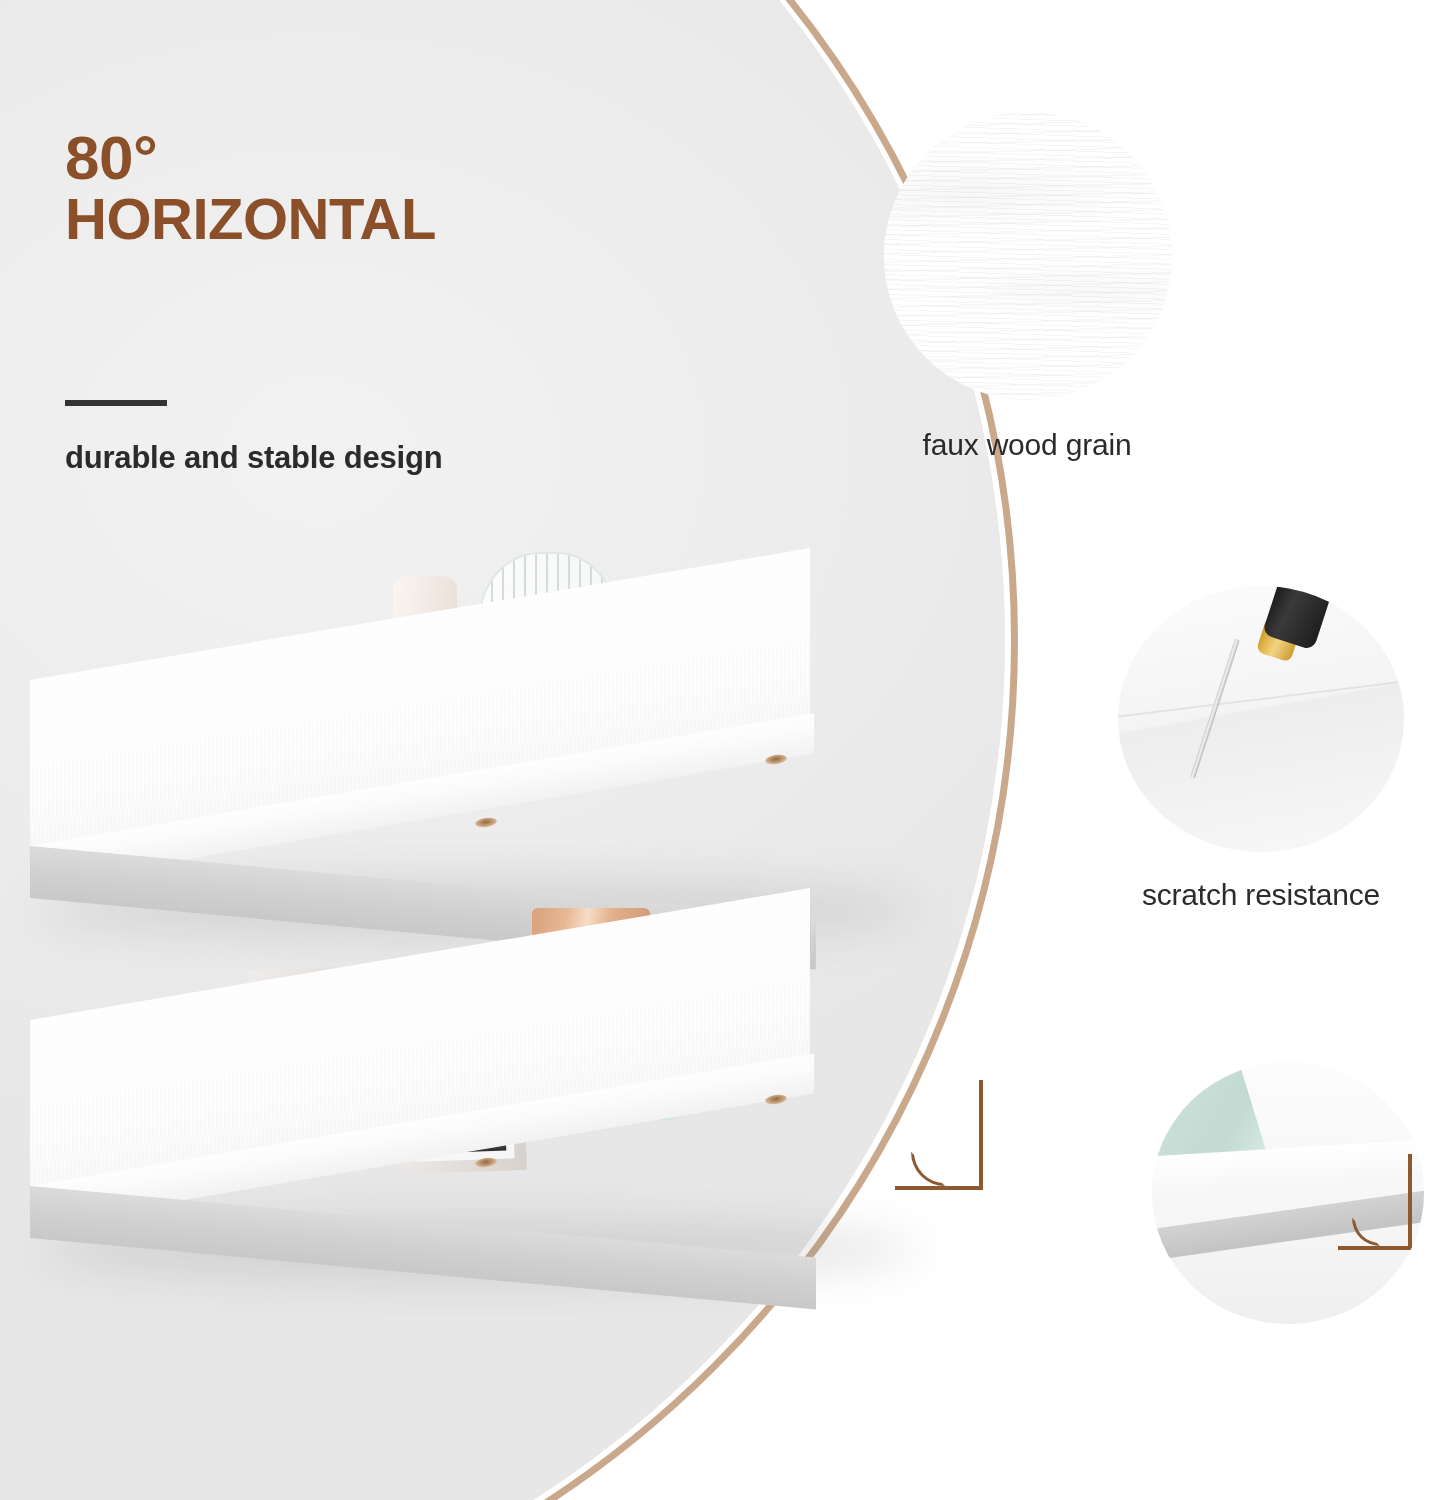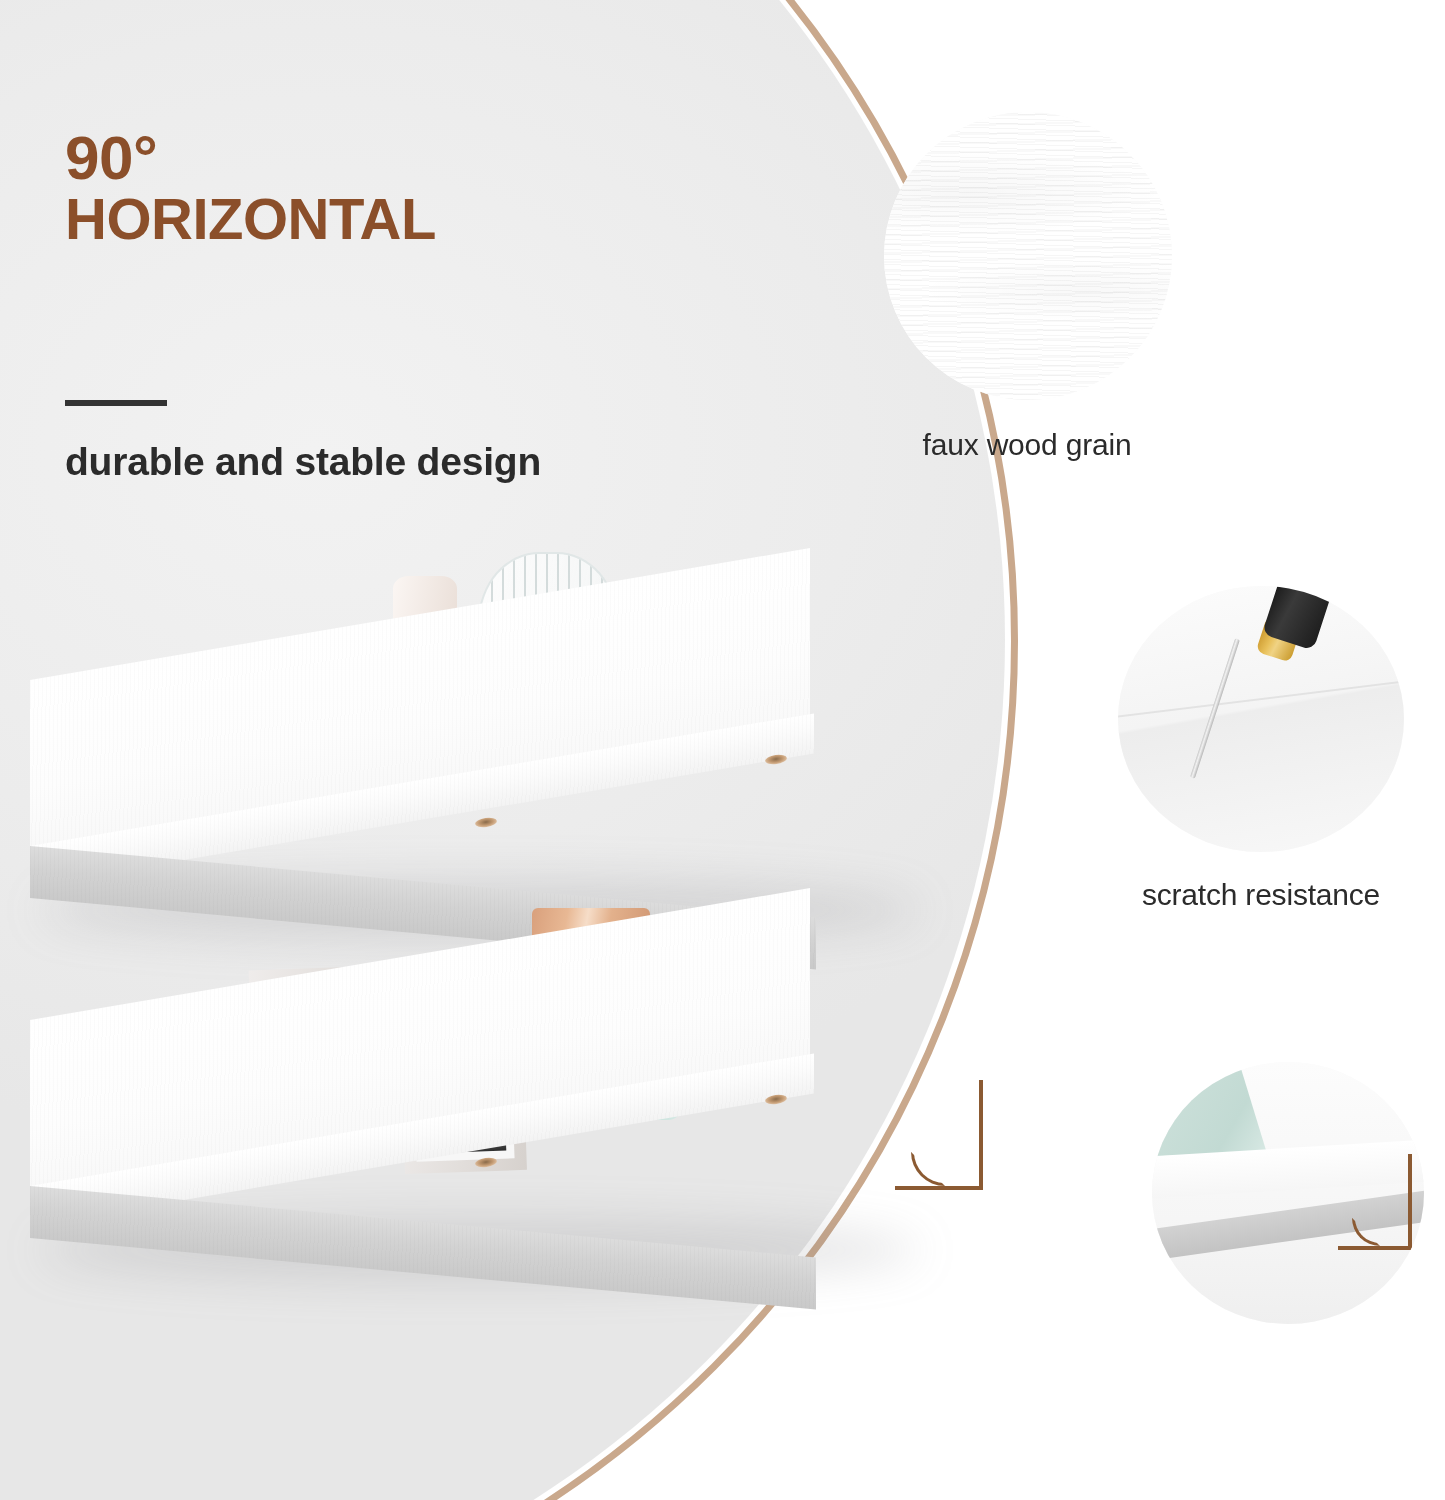--- a/index.html
+++ b/index.html
@@ -48,21 +48,21 @@
   .headline .l2, .headline .l3 {
     font-size:58px; font-weight:700; line-height:1.04;
     color:#8b4f2a; letter-spacing:-0.5px;
   }
   .rule {
     position:absolute; left:65px; top:400px;
     width:102px; height:6px; background:#333333;
   }
   .subhead {
     position:absolute; left:65px; top:440px;
-    font-size:39px; font-weight:700; color:#2b2b2b;
+    font-size:31px; font-weight:700; color:#2b2b2b;
     letter-spacing:-0.2px;
   }
 
   
   .shelf { position:absolute; }
 
   .shelf-shadow {
     position:absolute;
     background:rgba(120,120,125,0.20);
     filter:blur(22px);
@@ -289,21 +289,21 @@
 </style>
 </head>
 <body>
 
 <div id="stage">
 
   <div class="left-panel"></div>
   <div class="arc-stroke"></div>
 
   <div class="headline">
-    <div class="l1">90°</div>
+    <div class="l1">80°</div>
     <div class="l2">HORIZONTAL</div>
   </div>
   <div class="rule"></div>
   <div class="subhead">durable and stable design</div>
 
   <div class="shelf-shadow" style="left:40px; top:880px; width:880px; height:60px;"></div>
 
   <div class="vase-small" style="left:252px; top:676px; width:78px; height:126px;">
     <div class="neck"></div>
   </div>

